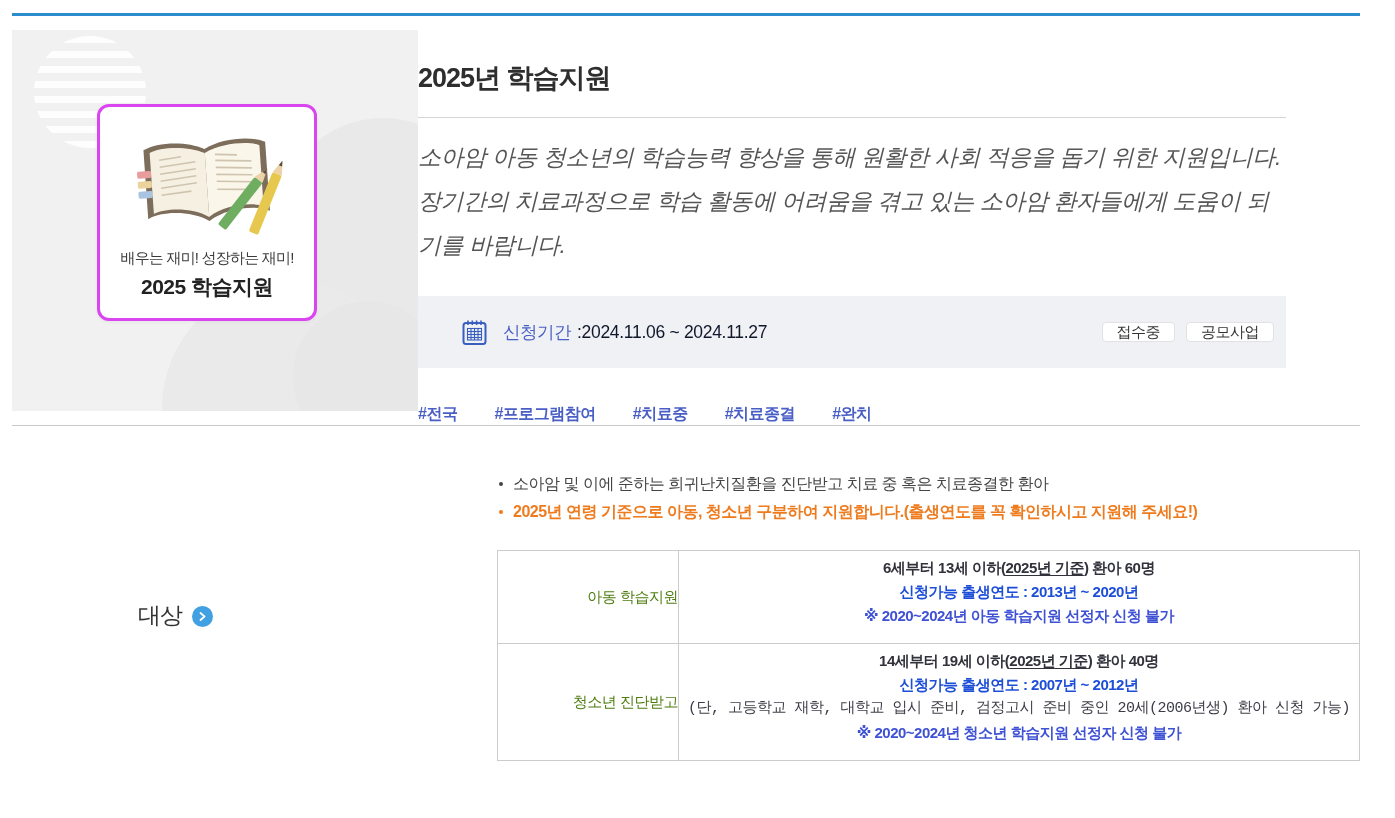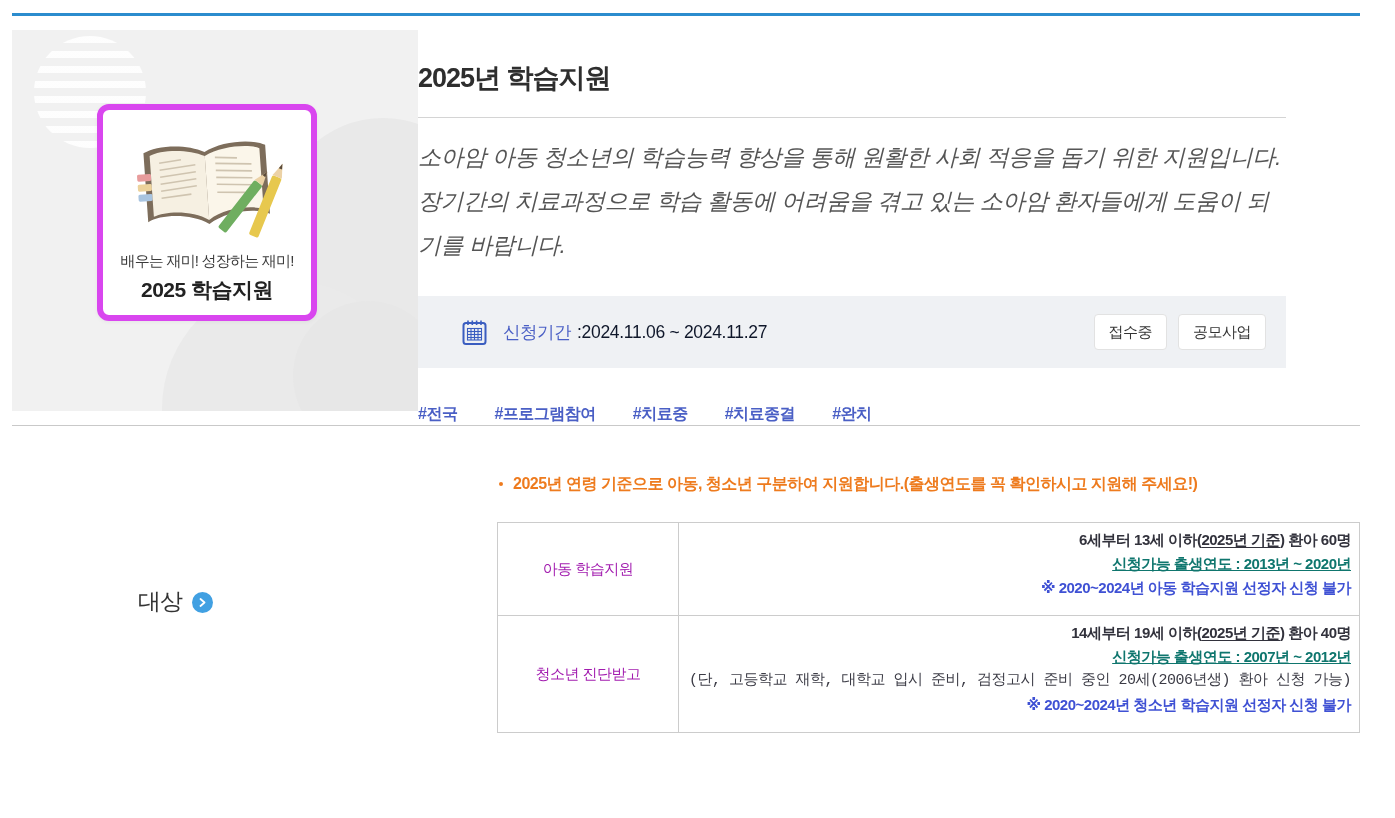--- a/index.html
+++ b/index.html
@@ -12,36 +12,36 @@
   
   .hero { display:flex; margin-top:14px; }
   .hero-visual { position:relative; width:406px; height:381px; background:#f1f1f1; overflow:hidden; flex-shrink:0; }
   .deco-stripe-circle { position:absolute; left:22px; top:6px; width:112px; height:112px; border-radius:50%;
      background:repeating-linear-gradient(180deg, rgba(255,255,255,0.9) 0 7px, rgba(255,255,255,0) 7px 15px); }
   .deco-blob-1 { position:absolute; right:-70px; top:88px; width:210px; height:210px; border-radius:50%; background:#e9e9e9; }
   .deco-blob-2 { position:absolute; left:150px; bottom:-125px; width:255px; height:255px; border-radius:50%; background:#eaeaea; }
   .deco-blob-3 { position:absolute; right:-25px; bottom:-40px; width:150px; height:150px; border-radius:50%; background:#e7e7e7; }
 
   .program-card { position:absolute; left:85px; top:74px; width:220px; height:217px; background:#fff;
-     border:6px solid #d946ef; border-radius:12px; box-shadow:0 1px 4px rgba(0,0,0,0.05);
+     border:3px solid #d946ef; border-radius:12px; box-shadow:0 1px 4px rgba(0,0,0,0.05);
      display:flex; flex-direction:column; align-items:center;text-align:right; }
   .card-art { margin-top:26px; }
   .card-line1 { margin-top:10px; font-size:15px; color:#3a3a3a; letter-spacing:-0.8px; }
   .card-line2 { margin-top:5px; font-size:21px; font-weight:bold; color:#222; letter-spacing:-0.5px; }
 
   .hero-info { width:868px; }
   .page-title { margin-top:30px; font-size:27px; font-weight:bold; color:#2e2e2e; letter-spacing:-1px; }
   .title-divider { margin-top:21px; border:none; border-top:1px solid #d4d4d4; }
   .program-desc { margin-top:17px; font-size:23px; line-height:44px; color:#555; letter-spacing:-0.4px;font-style:italic; }
 
-  .period-box { margin-top:29px; height:72px; background:#eff1f4; display:flex; align-items:center; padding:0 20px 0 43px; }
+  .period-box { margin-top:29px; height:72px; background:#eff1f4; display:flex; align-items:center; padding:0 12px 0 43px; }
   .period-label { margin-left:15px; font-size:17.5px; color:#4a5fc5; letter-spacing:-0.5px; }
   .period-value { margin-left:6px; font-size:17.5px; color:#0f172a; letter-spacing:-0.3px; }
   .badges { margin-left:auto; display:flex; gap:11px; }
-  .badge { background:#fff; border:1px solid #e2e2e2; border-radius:4px; height:36px; padding:0 14px;
+  .badge { background:#fff; border:1px solid #e2e2e2; border-radius:4px; height:20px; padding:0 14px;
      font-size:15px; color:#333; display:flex; align-items:center; letter-spacing:-0.5px; }
 
   .tags { margin-top:36px; display:flex; gap:37px; }
   .tag { font-size:16px; font-weight:bold; color:#4a5fc5; letter-spacing:-0.5px; text-decoration:none; cursor:pointer; }
 
   .section-divider { border:none; border-top:1px solid #c9c9c9; }
 
   
   .target { display:flex; padding-top:44px; }
   .target-label-col { width:485px; flex-shrink:0; display:flex; align-items:center; gap:10px;
@@ -50,27 +50,27 @@
   .arrow-circle { width:21px; height:21px; border-radius:50%; background:#41a0e2; display:flex;
      align-items:center; justify-content:center; margin-top:2px; }
 
   .target-content { width:863px; }
   .bullet-item { display:flex; font-size:16px; line-height:28px; color:#444; letter-spacing:-0.5px; }
   .bullet-item .dot { width:4px; height:4px; border-radius:50%; background:currentColor; margin:12px 10px 0 2px; flex-shrink:0; }
   .bullet-item.orange { color:#ee7b1e; font-weight:bold; }
 
   .info-table { margin-top:24px; width:863px; border-collapse:collapse; table-layout:fixed; }
   .info-table td { border:1px solid #ccc; vertical-align:middle; }
-  .cat-cell { width:181px; text-align:center; font-size:15px; color:#a21caf; letter-spacing:-0.5px; }
-  .detail-cell { text-align:right; font-size:15px; color:#3c3c46; padding:4px 8px 14px; letter-spacing:-0.5px; }
+  .cat-cell { width:181px; text-align:right; font-size:15px; color:#4d7c0f; letter-spacing:-0.5px; }
+  .detail-cell { text-align:center; font-size:15px; color:#3c3c46; padding:4px 8px 14px; letter-spacing:-0.5px; }
   .row-child { height:93px; }
   .row-teen { height:117px; }
   .cell-line1 { font-weight:bold; color:#32323c; line-height:24px; }
   .cell-line1 .u { text-decoration:underline; text-underline-offset:2px; }
-  .cell-line2 { font-weight:bold; color:#0f766e; line-height:24px;text-decoration:underline; }
+  .cell-line2 { font-weight:bold; color:#1d4ed8; line-height:24px; }
   .cell-line3 { line-height:24px;font-family:Liberation Mono, monospace; }
   .cell-note { font-weight:bold; color:#3f51d4; line-height:24px; }
 </style>
 </head>
 <body>
 
 <div class="page">
 
   <div class="top-accent"></div>
 
@@ -169,20 +169,24 @@
     <div class="target-label-col">
       <span class="section-label">대상</span>
       <span class="arrow-circle">
         <svg width="9" height="9" viewBox="0 0 9 9">
           <polyline points="2.5,1 6.5,4.5 2.5,8" fill="none" stroke="#fff" stroke-width="1.8" stroke-linecap="round" stroke-linejoin="round"></polyline>
         </svg>
       </span>
     </div>
 
     <div class="target-content">
+      <div class="bullet-item">
+        <span class="dot"></span>
+        <span>소아암 및 이에 준하는 희귀난치질환을 진단받고 치료 중 혹은 치료종결한 환아</span>
+      </div>
       <div class="bullet-item orange">
         <span class="dot"></span>
         <span>2025년 연령 기준으로 아동, 청소년 구분하여 지원합니다.(출생연도를 꼭 확인하시고 지원해 주세요!)</span>
       </div>
 
       <table class="info-table">
         <tbody>
           <tr class="row-child">
             <td class="cat-cell">아동 학습지원</td>
             <td class="detail-cell">

